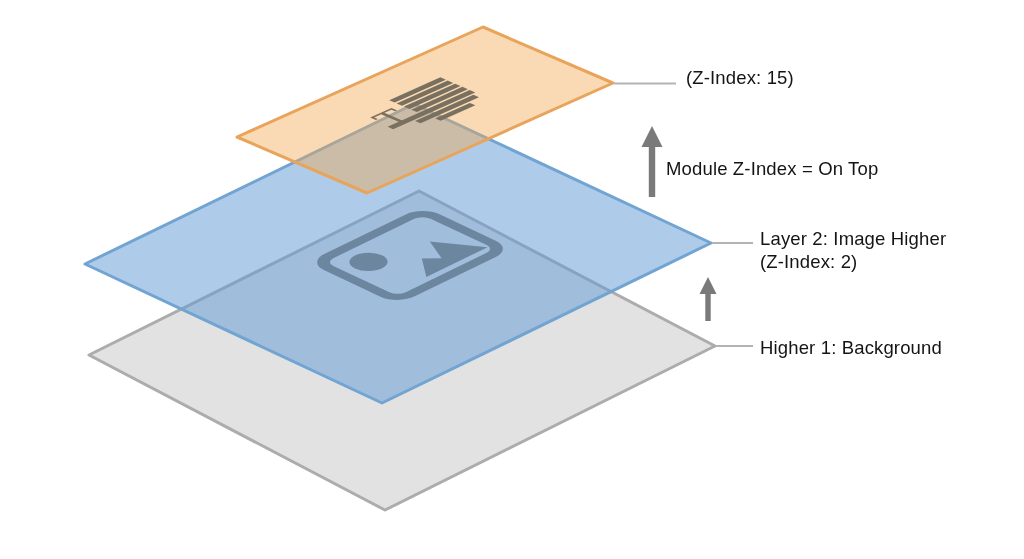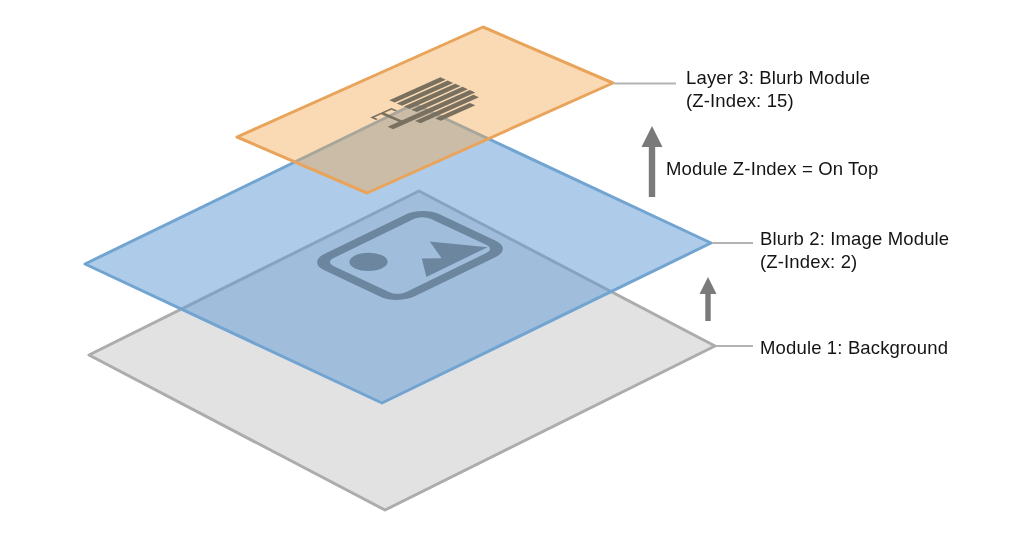--- a/index.html
+++ b/index.html
@@ -54,28 +54,27 @@
     <line x1="614" y1="83.5" x2="676" y2="83.5"></line>
     <line x1="712" y1="243" x2="753" y2="243"></line>
     <line x1="716" y1="346" x2="753" y2="346"></line>
   </g>
 
   <path d="M 652 126 L 641.5 147 L 648.8 147 L 648.8 197 L 655.2 197 L 655.2 147 L 662.5 147 Z" fill="#7A7A7A"></path>
   <path d="M 708 277 L 699.5 294 L 705.3 294 L 705.3 321 L 710.7 321 L 710.7 294 L 716.5 294 Z" fill="#7A7A7A"></path>
 </svg>
 
 <div class="label" style="left:686px; top:66px">
-  <div>Layer 3: Blurb Module</div>
   <div>(Z-Index: 15)</div>
 </div>
 
 <div class="label" style="left:666px; top:157px">
   <div>Module Z-Index = On Top</div>
 </div>
 
 <div class="label" style="left:760px; top:227px">
-  <div>Blurb 2: Image Module</div>
+  <div>Layer 2: Image Higher</div>
   <div>(Z-Index: 2)</div>
 </div>
 
 <div class="label" style="left:760px; top:336px">
-  <div>Module 1: Background</div>
+  <div>Higher 1: Background</div>
 </div>
 
 </body></html>

